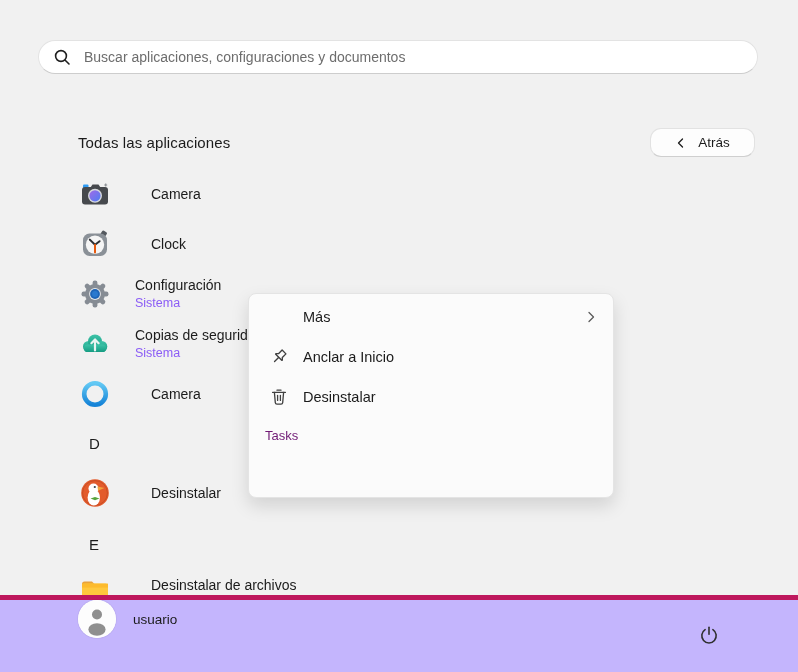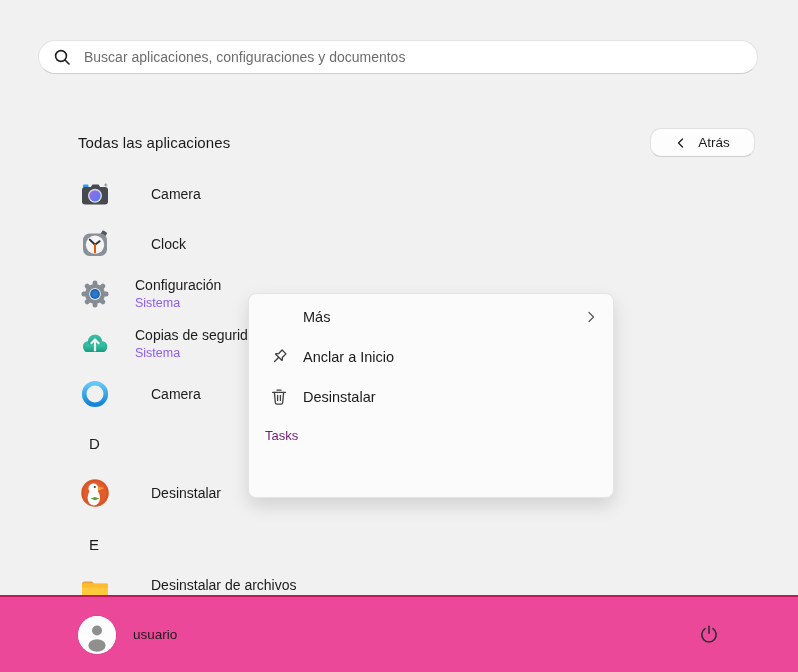--- a/index.html
+++ b/index.html
@@ -60,22 +60,22 @@
   .menu-item .menu-label{margin-left:13px;}
   .menu-item .spacer{width:22px;flex:0 0 22px;}
   .menu-item .submenu-chevron{margin-left:auto;width:16px;height:16px;}
   .menu-section-header{
     height:37px;display:flex;align-items:center;padding-left:16px;
     font-size:13px;color:#701a75;
   }
   
   .footer{
     position:absolute;left:0;top:595px;width:798px;height:77px;
-    background:#ec4899;border-top:2px solid #be185d;z-index:6;
-    display:flex;align-items:center;box-sizing:border-box;
+    background:#c4b5fd;border-top:5px solid #be185d;z-index:6;
+    display:flex;align-items:flex-start;box-sizing:border-box;
   }
   .user-button{display:flex;align-items:center;margin-left:78px;cursor:default;}
   .avatar{
     width:38px;height:38px;border-radius:50%;background:#fdfdfd;overflow:hidden;
     box-shadow:0 0 0 1px rgba(0,0,0,.04);
   }
   .user-name{margin-left:17px;font-size:13.5px;color:#1b1b1b;}
   .power-button{
     position:absolute;left:689px;top:50%;transform:translateY(-50%);
     width:40px;height:40px;display:flex;align-items:center;justify-content:center;

